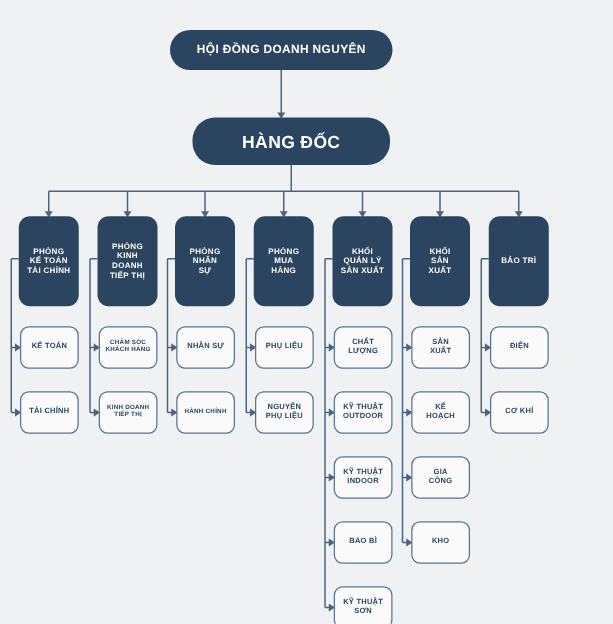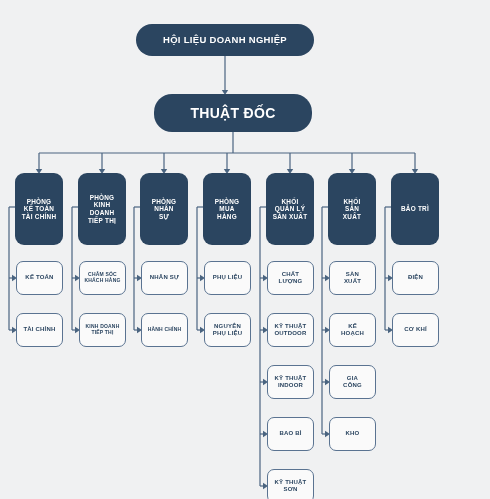--- a/index.html
+++ b/index.html
@@ -150,24 +150,24 @@
       <line x1="415" y1="153" x2="415" y2="172" stroke="#4a6480" stroke-width="1.2"></line>
       <polygon points="411.8,169 418.2,169 415,174" fill="#4a6480"></polygon>
       <line x1="391" y1="207" x2="385" y2="207" stroke="#4a6480" stroke-width="1.2"></line>
       <line x1="385" y1="207" x2="385" y2="330" stroke="#4a6480" stroke-width="1.2"></line>
       <line x1="385" y1="278" x2="391" y2="278" stroke="#4a6480" stroke-width="1.2"></line>
       <polygon points="388,274.8 388,281.2 393,278" fill="#4a6480"></polygon>
       <line x1="385" y1="330" x2="391" y2="330" stroke="#4a6480" stroke-width="1.2"></line>
       <polygon points="388,326.8 388,333.2 393,330" fill="#4a6480"></polygon>
     </svg>
 <div class="node node-root level0" style="left: 136px; top: 24px; width: 178px; height: 32px;">
-      <span class="label">HỘI LIỆU DOANH NGHIỆP</span>
+      <span class="label">HỘI ĐỒNG DOANH NGUYÊN</span>
     </div>
     <div class="node node-root level1" style="left: 154px; top: 94px; width: 158px; height: 38px;">
-      <span class="label">THUẬT ĐỐC</span>
+      <span class="label">HÀNG ĐỐC</span>
     </div>
     <div class="node node-dept" style="left: 15px; top: 173px; width: 48px; height: 72px;">
       <span class="label">PHÒNG
 KẾ TOÁN
 TÀI CHÍNH</span>
     </div>
     <div class="node node-sub" style="left: 16px; top: 261px; width: 47px; height: 34px;">
       <span class="label">KẾ TOÁN</span>
     </div>
     <div class="node node-sub" style="left: 16px; top: 313px; width: 47px; height: 34px;">

